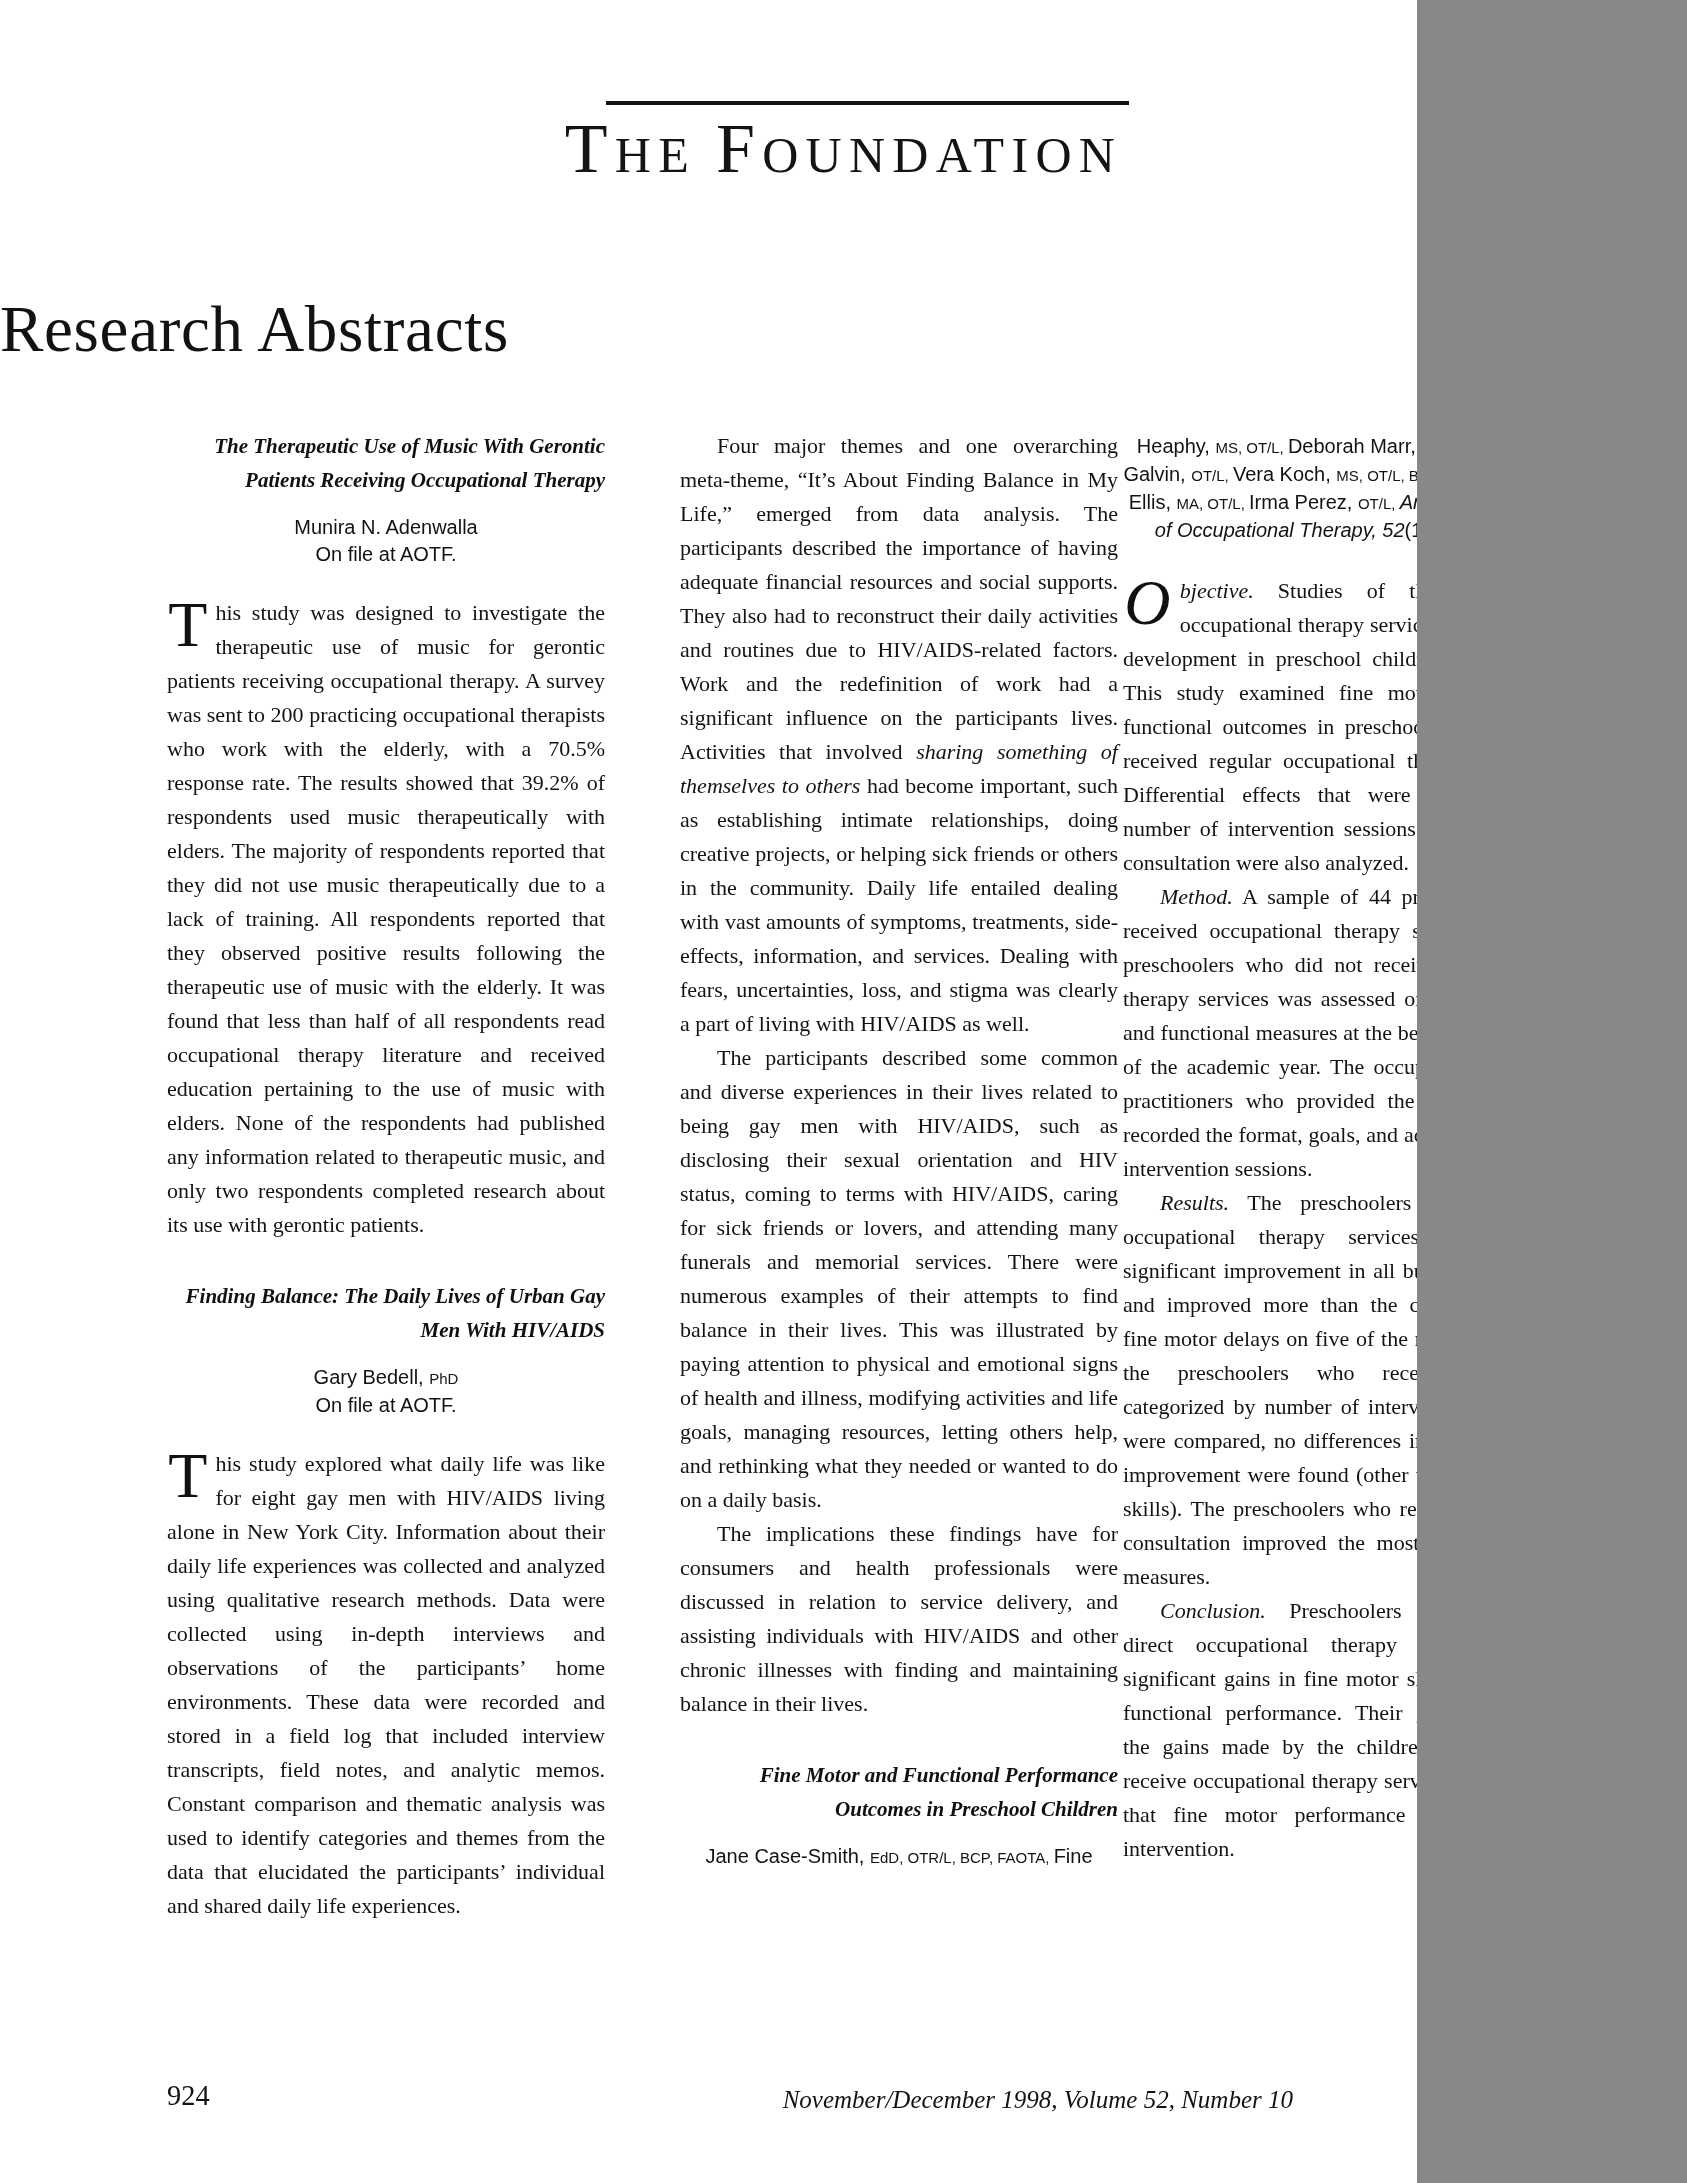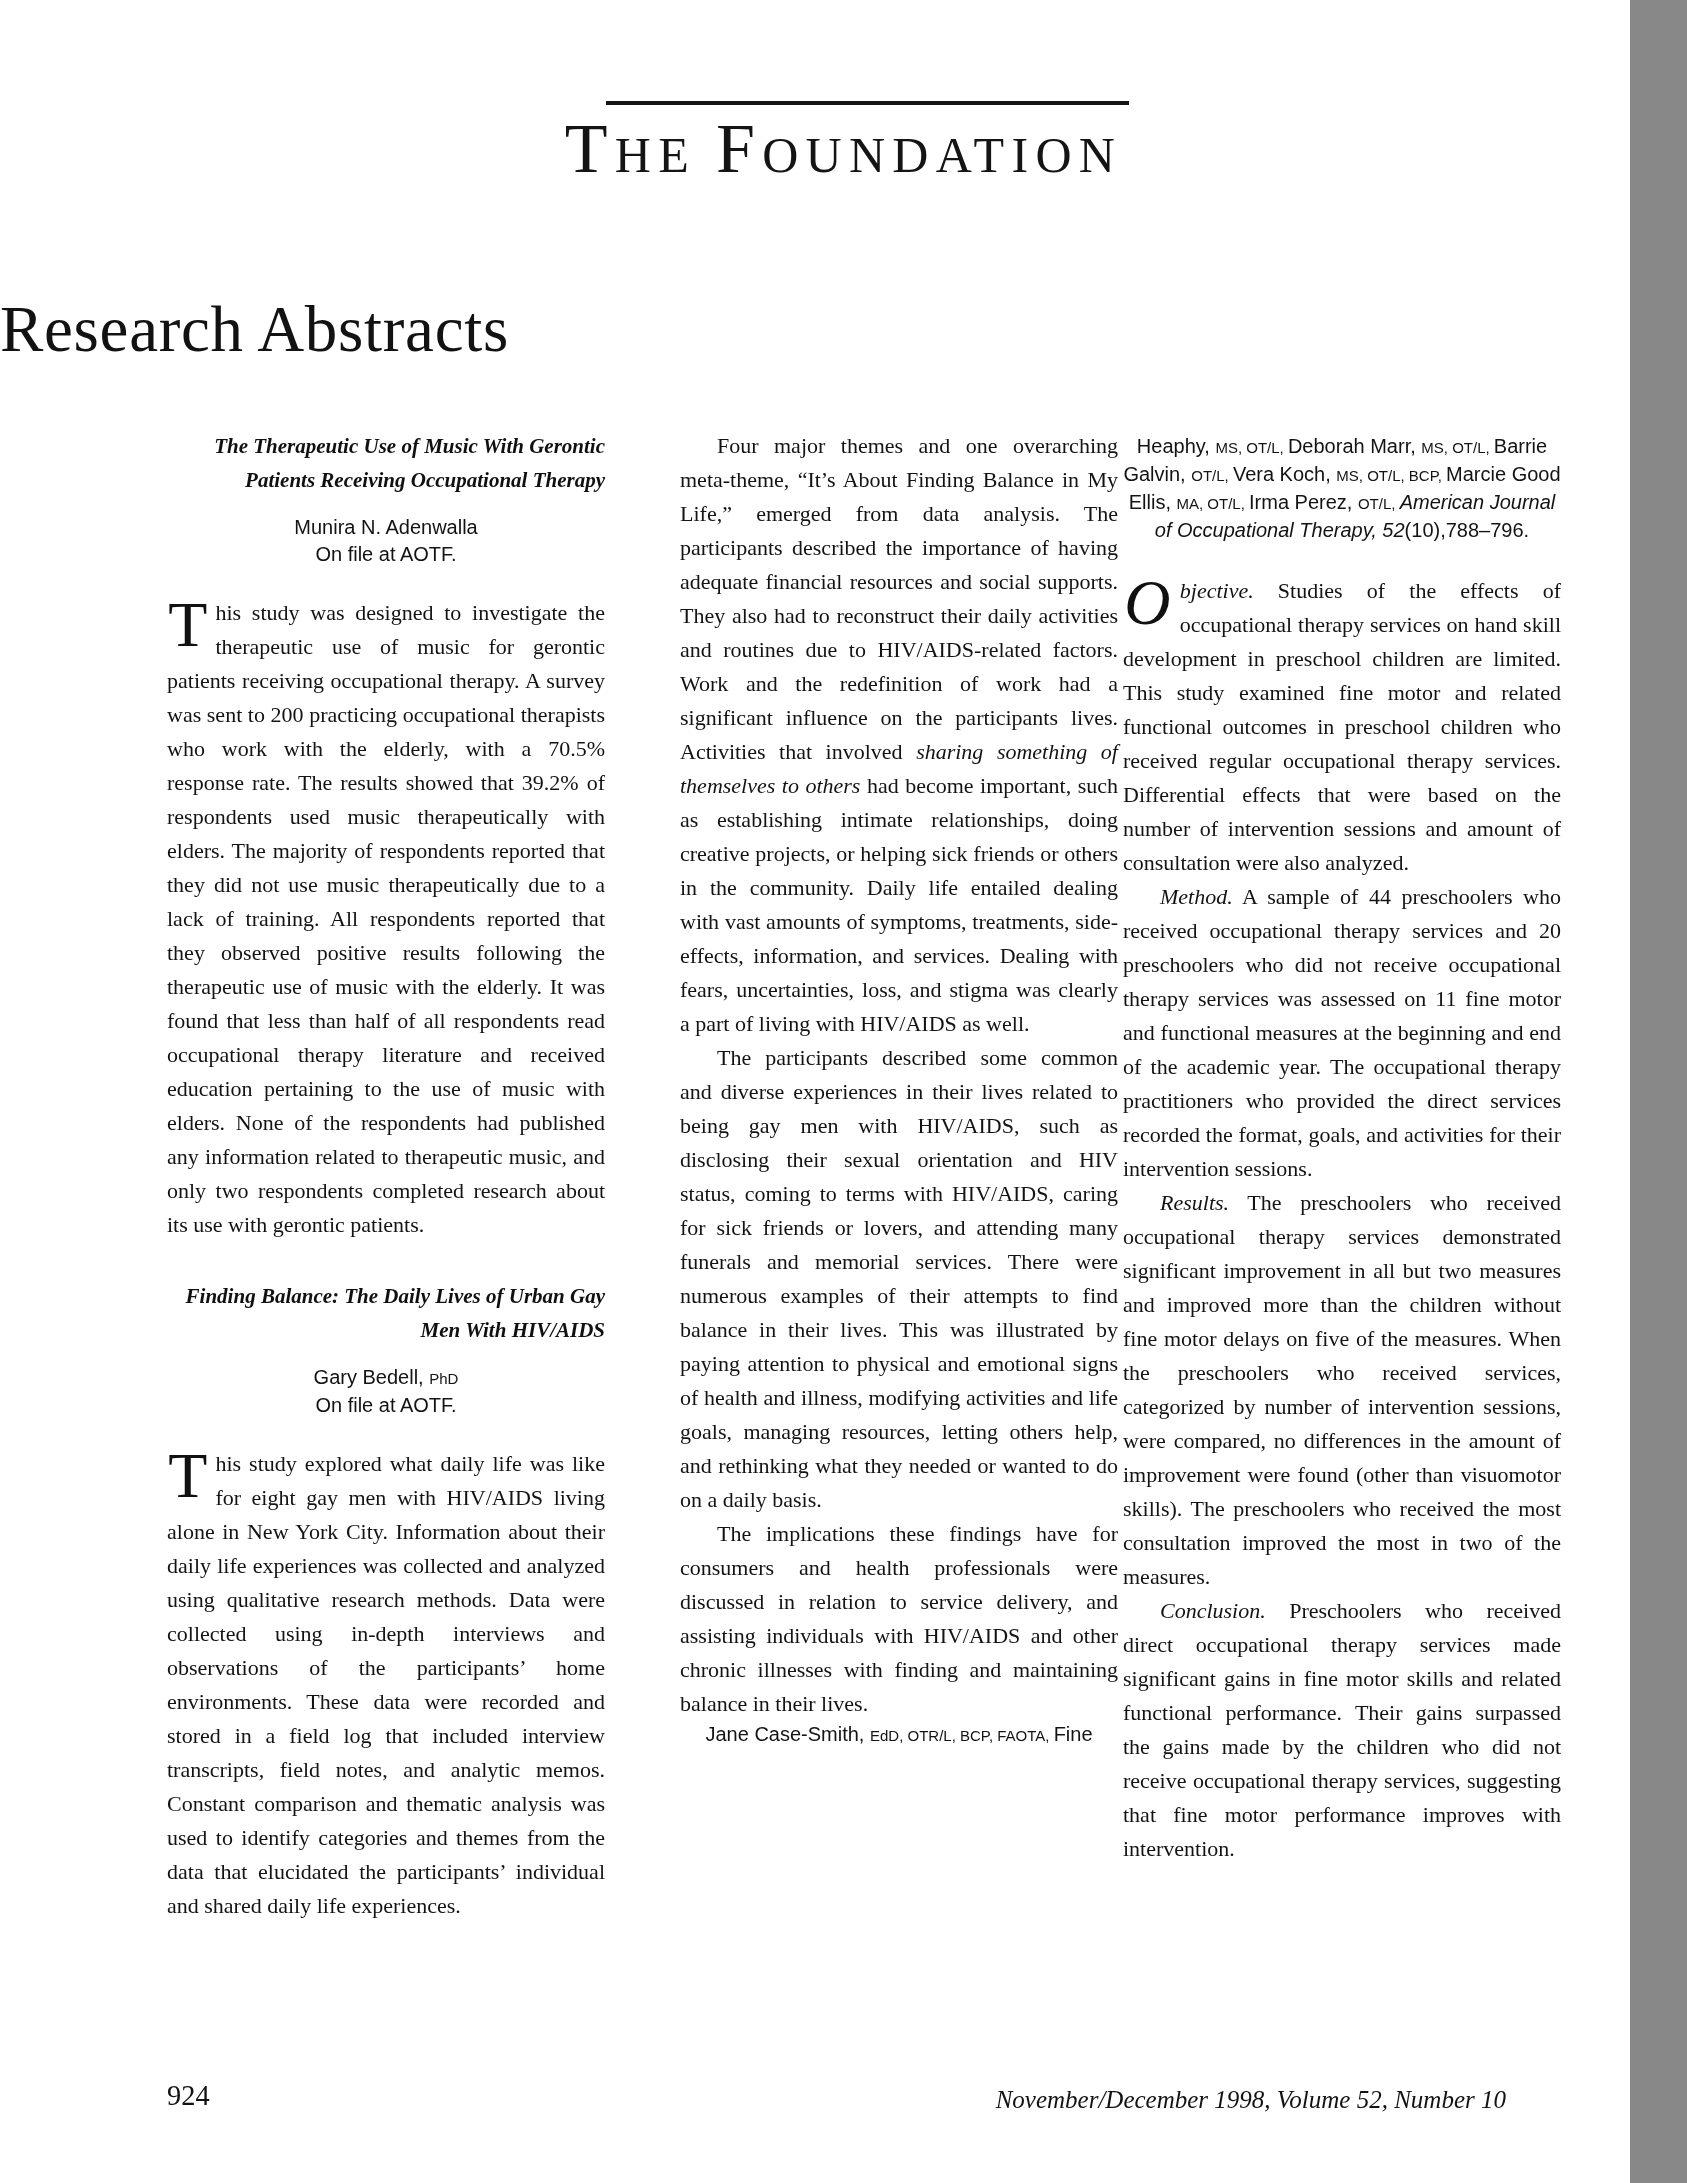--- a/index.html
+++ b/index.html
@@ -1,18 +1,18 @@
 <!DOCTYPE html>
 <html style="font-size:10.6px"><head>
 <meta charset="utf-8">
 <style>
   html,body{margin:0;padding:0;background:#888;}
   .page{
     position:relative;
-    width:1630px;height:2183px;
+    width:1417px;height:2183px;
     background:#ffffff;
     color:#111;
     font-family:"Liberation Serif", serif;
     overflow:hidden;
   }
   .masthead-rule{
     position:absolute;left:606px;top:101px;
     width:523px;height:4px;background:#141414;
   }
   .masthead{
@@ -116,20 +116,21 @@
       <div>On file at AOTF.</div>
     </div>
     <p class="body-para"><span class="run-dc">T</span><span>his study explored what daily life was like for eight gay men with HIV/AIDS living alone in New York City. Information about their daily life experiences was collected and analyzed using qualitative research methods. Data were collected using in-depth interviews and observations of the participants’ home environments. These data were recorded and stored in a field log that included interview transcripts, field notes, and analytic memos. Constant comparison and thematic analysis was used to identify categories and themes from the data that elucidated the participants’ individual and shared daily life experiences.</span></p>
   </div>
 
   <div class="col col-mid">
     <p class="body-para indent"><span>Four major themes and one overarching meta-theme, “It’s About Finding Balance in My Life,” emerged from data analysis. The participants described the importance of having adequate financial resources and social supports. They also had to reconstruct their daily activities and routines due to HIV/AIDS-related factors. Work and the redefinition of work had a significant influence on the participants lives. Activities that involved </span><span class="run-i">sharing something of themselves to others</span><span> had become important, such as establishing intimate relationships, doing creative projects, or helping sick friends or others in the community. Daily life entailed dealing with vast amounts of symptoms, treatments, side-effects, information, and services. Dealing with fears, uncertainties, loss, and stigma was clearly a part of living with HIV/AIDS as well.</span></p>
     <p class="body-para indent">The participants described some common and diverse experiences in their lives related to being gay men with HIV/AIDS, such as disclosing their sexual orientation and HIV status, coming to terms with HIV/AIDS, caring for sick friends or lovers, and attending many funerals and memorial services. There were numerous examples of their attempts to find balance in their lives. This was illustrated by paying attention to physical and emotional signs of health and illness, modifying activities and life goals, managing resources, letting others help, and rethinking what they needed or wanted to do on a daily basis.</p>
     <p class="body-para indent">The implications these findings have for consumers and health professionals were discussed in relation to service delivery, and assisting individuals with HIV/AIDS and other chronic illnesses with finding and maintaining balance in their lives.</p>
 
+    <h2 class="abstract-title">Fine Motor and Functional Performance Outcomes in Preschool Children</h2>
     <div class="byline"><span>Jane Case-Smith, </span><span class="run-cred">EdD, OTR/L, BCP, FAOTA, </span><span>Fine</span></div>
   </div>
 
   <div class="col col-right">
     <div class="byline byline-cont"><span>Heaphy, </span><span class="run-cred">MS, OT/L, </span><span>Deborah Marr, </span><span class="run-cred">MS, OT/L, </span><span>Barrie Galvin, </span><span class="run-cred">OT/L, </span><span>Vera Koch, </span><span class="run-cred">MS, OT/L, BCP, </span><span>Marcie Good Ellis, </span><span class="run-cred">MA, OT/L, </span><span>Irma Perez, </span><span class="run-cred">OT/L, </span><span class="run-i">American Journal of Occupational Therapy, 52</span><span>(10),788–796.</span></div>
     <p class="body-para"><span class="run-dci">O</span><span class="run-i">bjective.</span><span> Studies of the effects of occupational therapy services on hand skill development in preschool children are limited. This study examined fine motor and related functional outcomes in preschool children who received regular occupational therapy services. Differential effects that were based on the number of intervention sessions and amount of consultation were also analyzed.</span></p>
     <p class="body-para indent"><span class="run-i">Method.</span><span> A sample of 44 preschoolers who received occupational therapy services and 20 preschoolers who did not receive occupational therapy services was assessed on 11 fine motor and functional measures at the beginning and end of the academic year. The occupational therapy practitioners who provided the direct services recorded the format, goals, and activities for their intervention sessions.</span></p>
     <p class="body-para indent"><span class="run-i">Results.</span><span> The preschoolers who received occupational therapy services demonstrated significant improvement in all but two measures and improved more than the children without fine motor delays on five of the measures. When the preschoolers who received services, categorized by number of intervention sessions, were compared, no differences in the amount of improvement were found (other than visuomotor skills). The preschoolers who received the most consultation improved the most in two of the measures.</span></p>
     <p class="body-para indent"><span class="run-i">Conclusion.</span><span> Preschoolers who received direct occupational therapy services made significant gains in fine motor skills and related functional performance. Their gains surpassed the gains made by the children who did not receive occupational therapy services, suggesting that fine motor performance improves with intervention.</span></p>
   </div>

